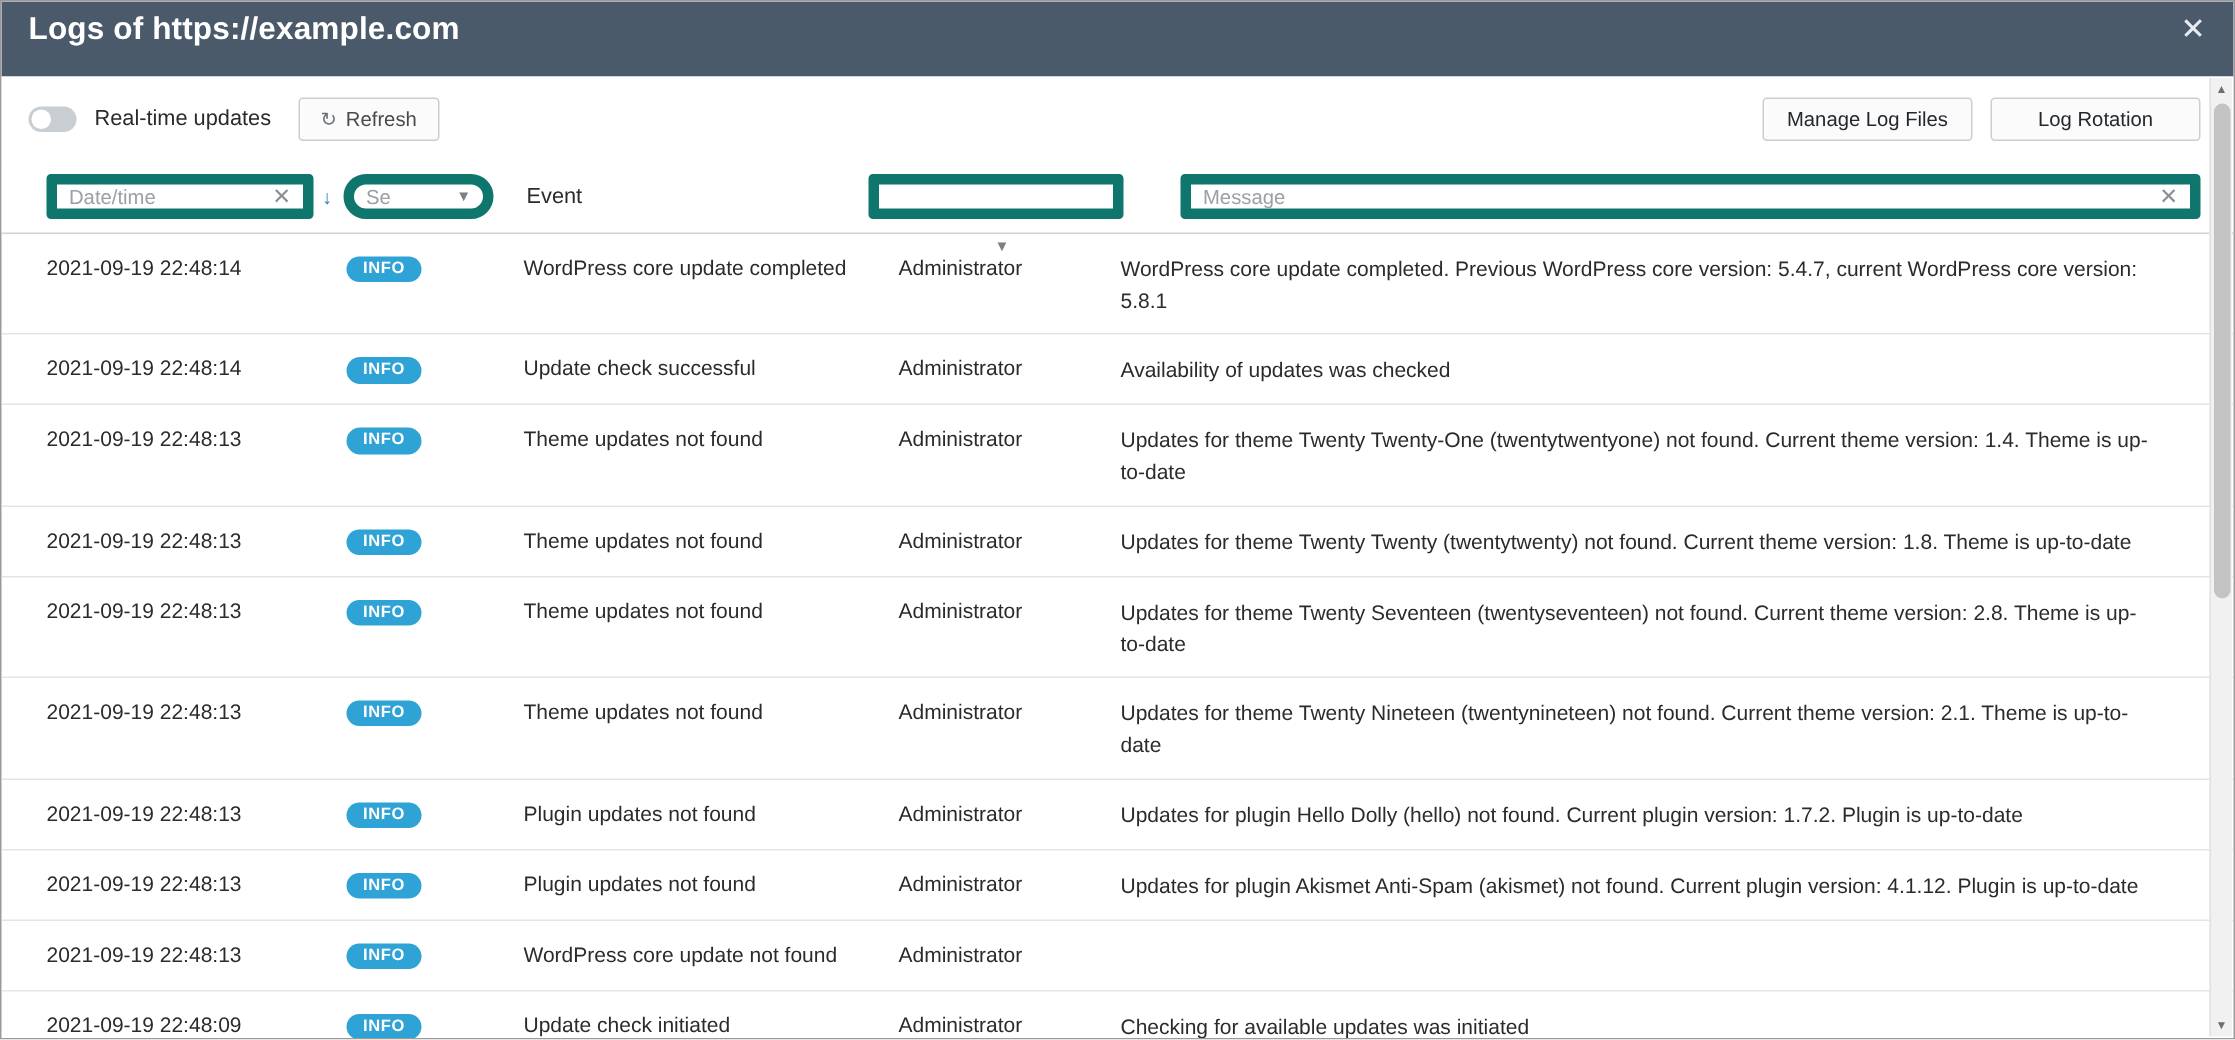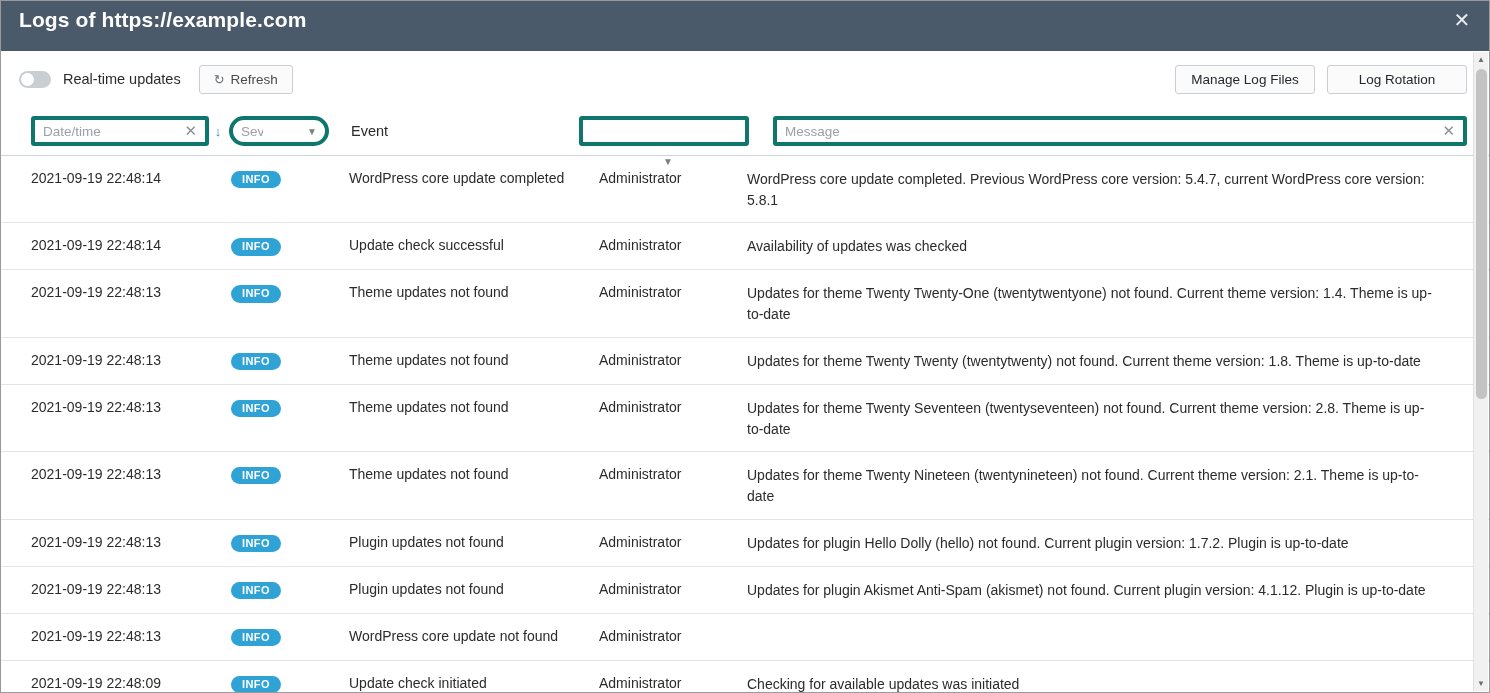--- a/index.html
+++ b/index.html
@@ -96,21 +96,21 @@
   .filters {
     flex: 0 0 48px;
     display: flex;
     align-items: center;
     padding: 0 22px 0 30px;
     gap: 0;
     background: #fff;
   }
   .field {
     height: 30px;
-    border: 4px solid #0f766e;
+    border: 7px solid #0f766e;
     border-radius: 3px;
     background: #fff;
     display: flex;
     align-items: center;
     padding: 0 8px;
     font-size: 13.5px;
     color: #9aa0a6;
     position: relative;
     gap: 36px;
   }
@@ -136,21 +136,21 @@
     user-select: none;
   }
   .f-severity { width: 100px; margin-left: 2px; border-radius: 15px; }
   .col-event-label {
     width: 250px;
     padding-left: 22px;
     font-size: 14.5px;
     color: #2b2b2b;
   }
   .f-actor { width: 170px; flex-direction: column; }
-  .f-message { flex: 1 1 auto; margin-left: 24px; }
+  .f-message { flex: 1 1 auto; margin-left: 38px; }
   
   .table-wrap {
     flex: 1 1 auto;
     overflow: hidden;
     border-top: 1px solid #cfd4d8;
     position: relative;
   }
   .rows { width: 100%; }
   .row {
     display: flex;

